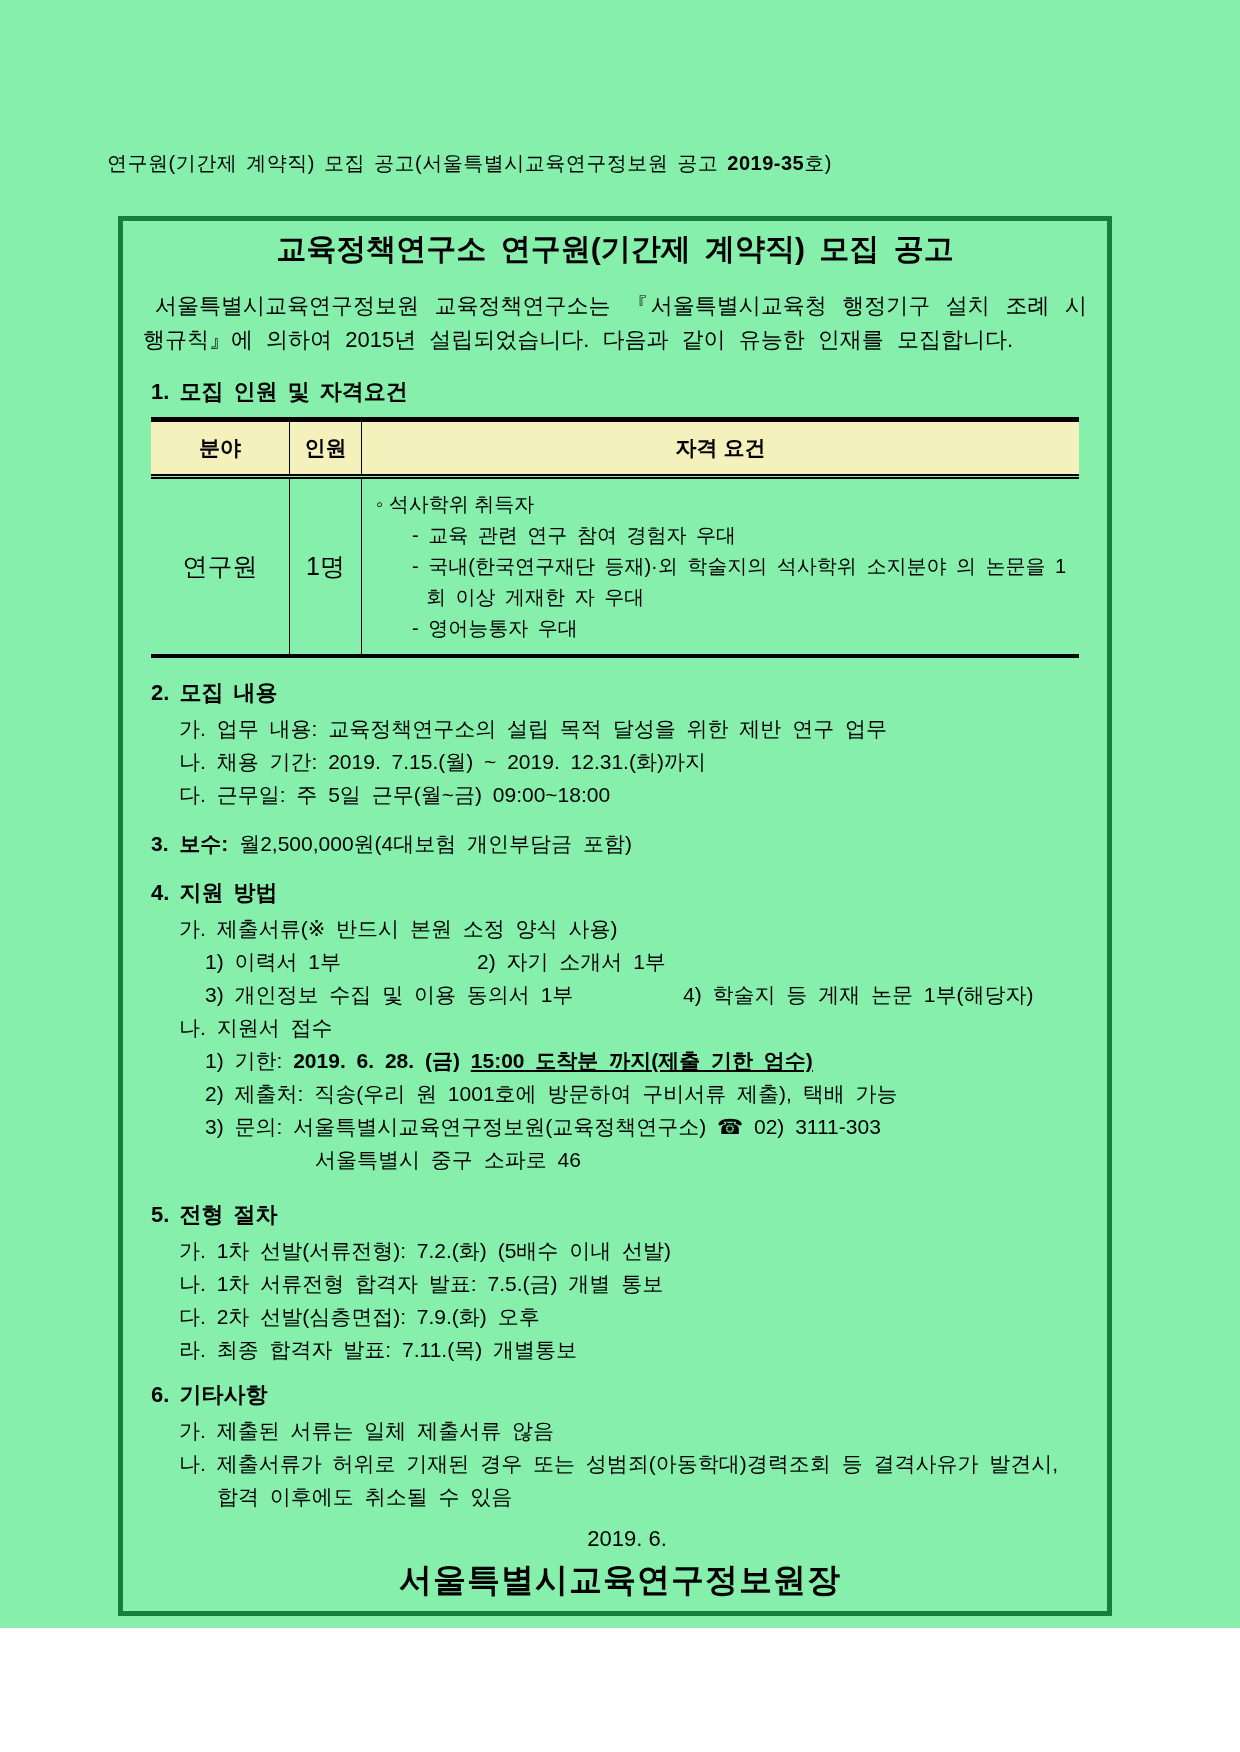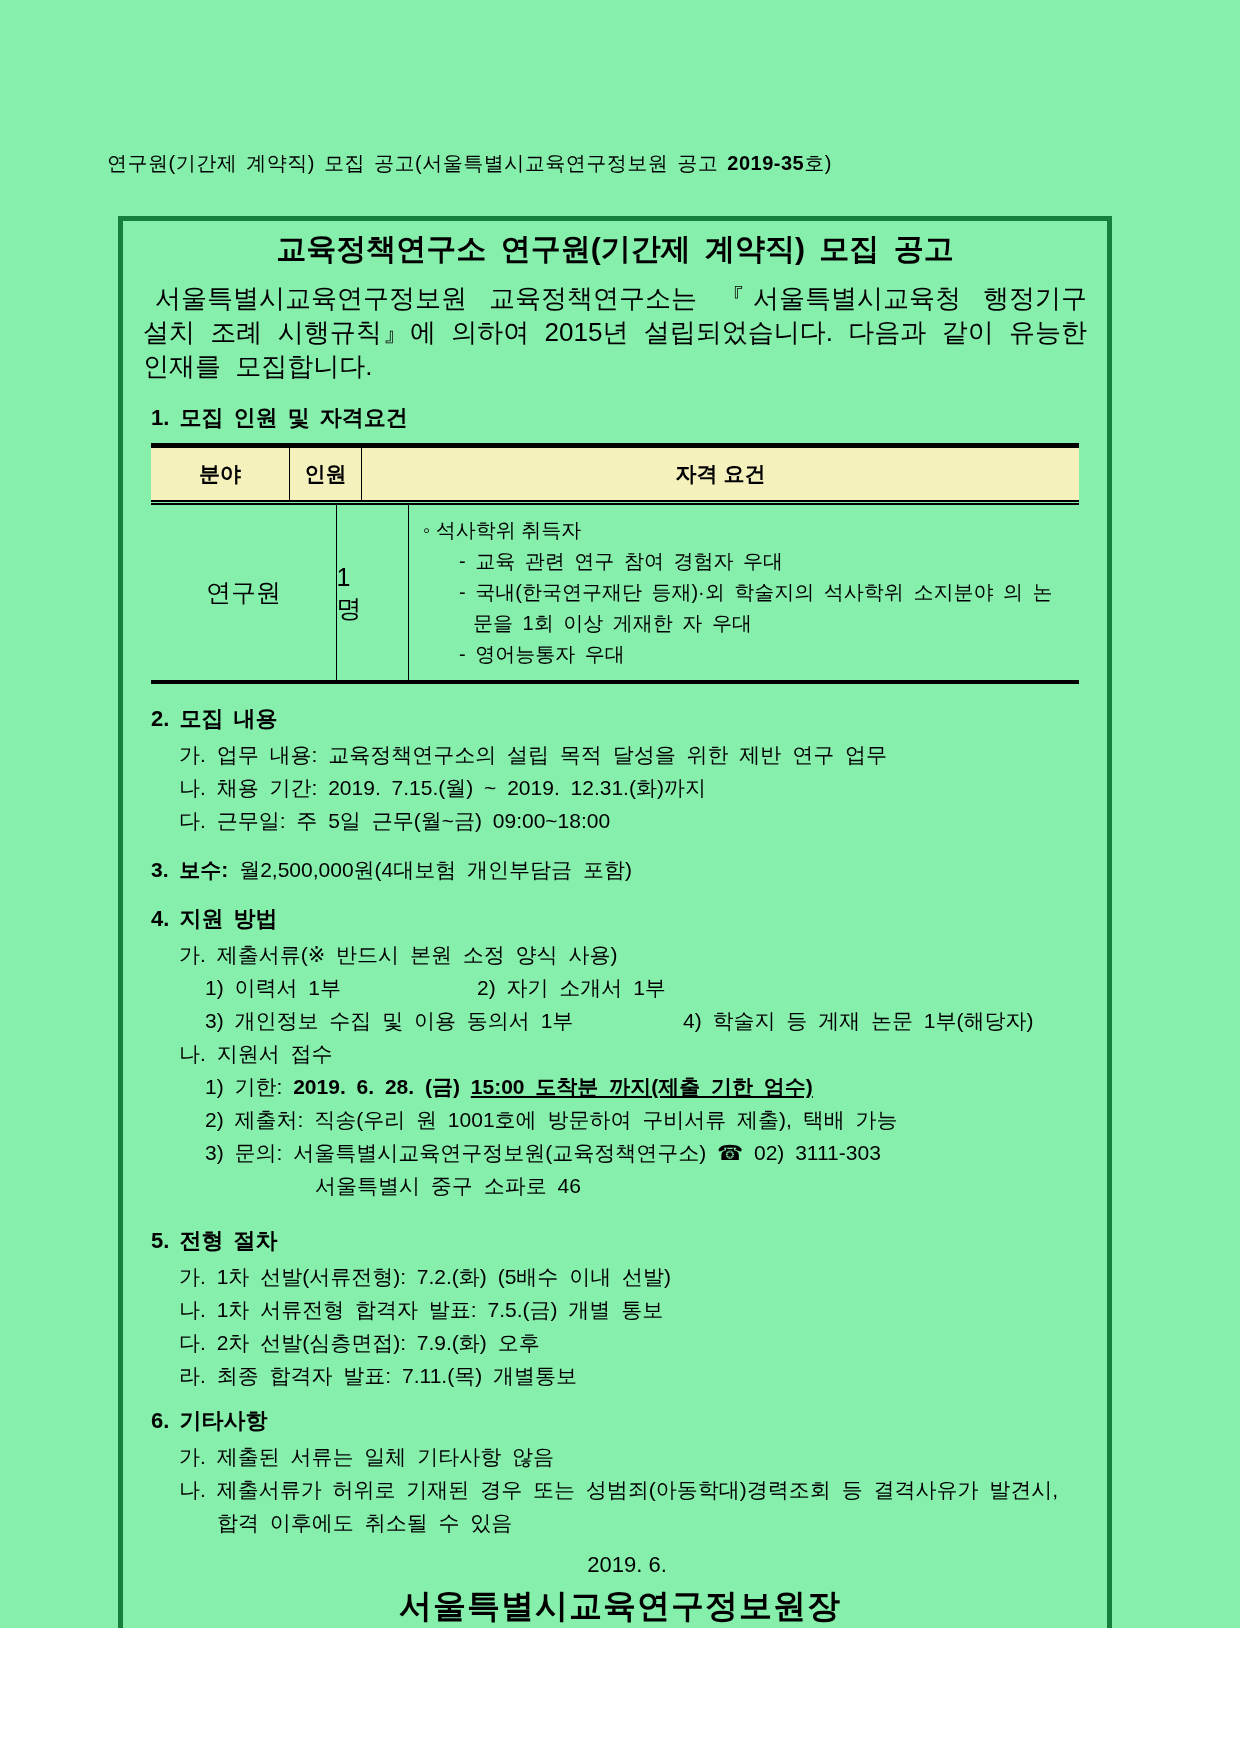--- a/index.html
+++ b/index.html
@@ -37,23 +37,23 @@
   .title {
     margin-top: 8px;
     text-align: center;
     font-size: 30px;
     font-weight: bold;
     line-height: 40px;
     word-spacing: 6px;
   }
 
   .intro {
-    margin-top: 12px;
+    margin-top: 20px;
     padding: 0 6px;
-    font-size: 26px;
+    font-size: 22px;
     line-height: 34px;
     text-align: justify;
     text-indent: 12px;
     word-spacing: 7px;
   }
 
   .sec-heading {
     margin-left: 14px;
     font-size: 22px;
     font-weight: bold;
@@ -94,21 +94,20 @@
   .th {
     height: 52px;
     display: flex; align-items: center; justify-content: center;
     font-size: 21px; font-weight: bold;
   }
   .tbody-row { border-bottom: 4px solid #000000; }
   .td {
     padding: 8px 0;
     font-size: 20px;
     line-height: 31px;
-    margin-left: 47px;
   }
   .td-center {
     display: flex; align-items: center; justify-content: center;
     font-size: 25px; font-weight: normal;
   }
   .col2, .col3 { border-left: 1px solid #000000; }
   .td-qual { padding: 10px 8px 10px 0; }
   .qual-main { padding-left: 14px; }
   .qual-sub { padding-left: 64px; text-indent: -14px; word-spacing: 4px; }
 
@@ -196,21 +195,21 @@
     <div class="sec-heading mt-s5">5. 전형 절차</div>
     <div class="items">
       <div class="line lv1">가. 1차 선발(서류전형): 7.2.(화) (5배수 이내 선발)</div>
       <div class="line lv1">나. 1차 서류전형 합격자 발표: 7.5.(금) 개별 통보</div>
       <div class="line lv1">다. 2차 선발(심층면접): 7.9.(화) 오후</div>
       <div class="line lv1">라. 최종 합격자 발표: 7.11.(목) 개별통보</div>
     </div>
 
     <div class="sec-heading mt-s6">6. 기타사항</div>
     <div class="items">
-      <div class="line lv1">가. 제출된 서류는 일체 기타사항 않음</div>
+      <div class="line lv1">가. 제출된 서류는 일체 제출서류 않음</div>
       <div class="line lv1">나. 제출서류가 허위로 기재된 경우 또는 성범죄(아동학대)경력조회 등 결격사유가 발견시,</div>
       <div class="line lv2" style="margin-left:80px;">합격 이후에도 취소될 수 있음</div>
     </div>
 
     <div class="footer-date">2019. 6.</div>
     <div class="signature">서울특별시교육연구정보원장</div>
 
   </div>
 </div>
 

